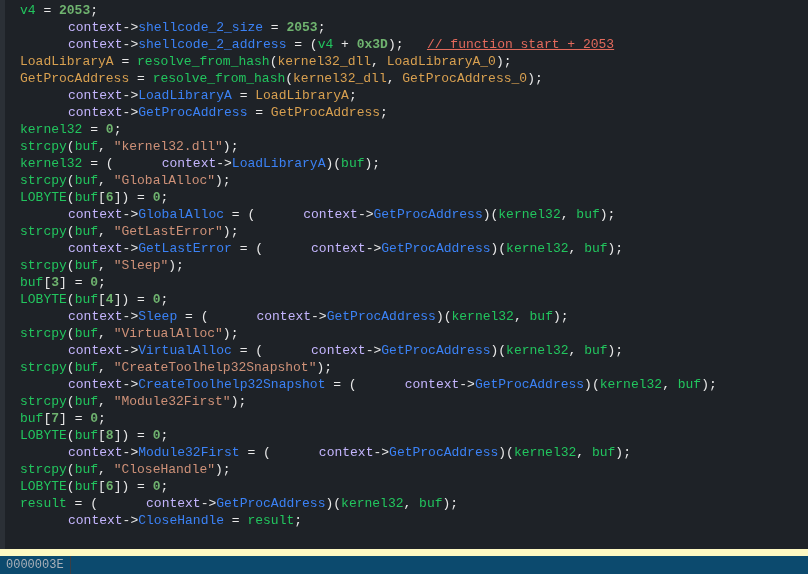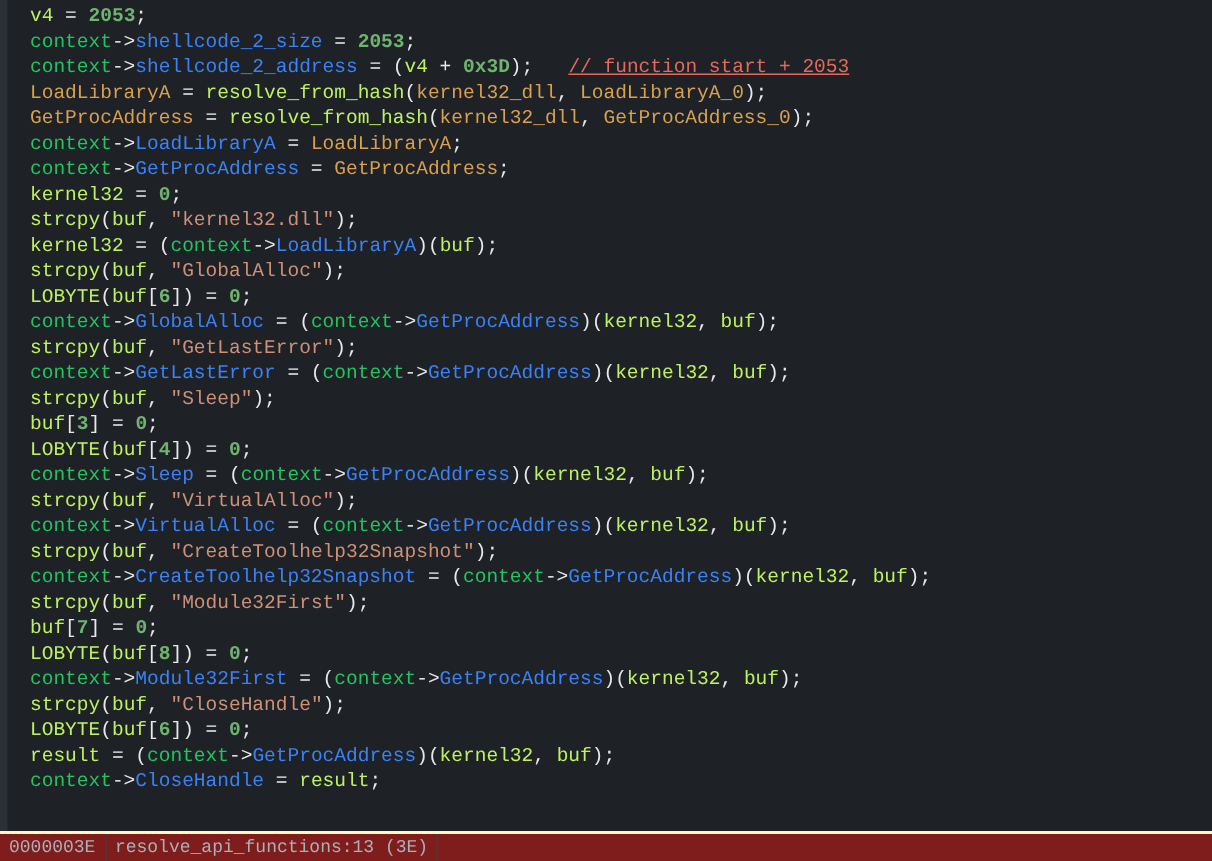--- a/index.html
+++ b/index.html
@@ -36,48 +36,47 @@
     bottom: 18px;
     width: 5px;
     background: #2b3036;
   }
   .statusbar {
     position: absolute;
     bottom: 0;
     left: 0;
     right: 0;
     height: 18px;
-    background: #7f1d1d;
-    border-top: 2px solid #fef9c3;
+    background: #0c4a6e;
+    border-top: 7px solid #fef9c3;
     display: flex;
     align-items: center;
     font-size: 12px;
     color: #aab0b8;
   }
   .status-cell {
     border-right: 1px solid #3a3f46;
     padding: 0 6px;
     height: 100%;
     display: flex;
     align-items: center;
   }
   .addr { min-width: 50px; }
-  .tok-ident   { color: #bef264; }
+  .tok-ident   { color: #22c55e; }
   .tok-punct   { color: #e8e8e8; }
   .tok-num     { color: #6fb36f; font-weight: bold; }
   .tok-str     { color: #ce9178; }
   .tok-field   { color: #3b82f6; font-family: Liberation Mono, monospace; }
   .tok-global  { color: #d8a050; }
-  .tok-type    { color: #22c55e; }
+  .tok-type    { color: #c4b5fd; margin-left: 48px; }
   .tok-comment { color: #e36a5c; text-decoration: underline; }
 </style>
 </head>
 <body>
 
 <div class="editor">
   <div class="gutter"></div>
   <div class="code-area" id="code-area"><span class="line"><span class="tok-ident">v4</span><span class="tok-punct"> = </span><span class="tok-num">2053</span><span class="tok-punct">;</span></span><span class="line"><span class="tok-type">context</span><span class="tok-punct">-&gt;</span><span class="tok-field">shellcode_2_size</span><span class="tok-punct"> = </span><span class="tok-num">2053</span><span class="tok-punct">;</span></span><span class="line"><span class="tok-type">context</span><span class="tok-punct">-&gt;</span><span class="tok-field">shellcode_2_address</span><span class="tok-punct"> = (</span><span class="tok-ident">v4</span><span class="tok-punct"> + </span><span class="tok-num">0x3D</span><span class="tok-punct">);   </span><span class="tok-comment">// function start + 2053</span></span><span class="line"><span class="tok-global">LoadLibraryA</span><span class="tok-punct"> = </span><span class="tok-ident">resolve_from_hash</span><span class="tok-punct">(</span><span class="tok-global">kernel32_dll</span><span class="tok-punct">, </span><span class="tok-global">LoadLibraryA_0</span><span class="tok-punct">);</span></span><span class="line"><span class="tok-global">GetProcAddress</span><span class="tok-punct"> = </span><span class="tok-ident">resolve_from_hash</span><span class="tok-punct">(</span><span class="tok-global">kernel32_dll</span><span class="tok-punct">, </span><span class="tok-global">GetProcAddress_0</span><span class="tok-punct">);</span></span><span class="line"><span class="tok-type">context</span><span class="tok-punct">-&gt;</span><span class="tok-field">LoadLibraryA</span><span class="tok-punct"> = </span><span class="tok-global">LoadLibraryA</span><span class="tok-punct">;</span></span><span class="line"><span class="tok-type">context</span><span class="tok-punct">-&gt;</span><span class="tok-field">GetProcAddress</span><span class="tok-punct"> = </span><span class="tok-global">GetProcAddress</span><span class="tok-punct">;</span></span><span class="line"><span class="tok-ident">kernel32</span><span class="tok-punct"> = </span><span class="tok-num">0</span><span class="tok-punct">;</span></span><span class="line"><span class="tok-ident">strcpy</span><span class="tok-punct">(</span><span class="tok-ident">buf</span><span class="tok-punct">, </span><span class="tok-str">"kernel32.dll"</span><span class="tok-punct">);</span></span><span class="line"><span class="tok-ident">kernel32</span><span class="tok-punct"> = (</span><span class="tok-type">context</span><span class="tok-punct">-&gt;</span><span class="tok-field">LoadLibraryA</span><span class="tok-punct">)(</span><span class="tok-ident">buf</span><span class="tok-punct">);</span></span><span class="line"><span class="tok-ident">strcpy</span><span class="tok-punct">(</span><span class="tok-ident">buf</span><span class="tok-punct">, </span><span class="tok-str">"GlobalAlloc"</span><span class="tok-punct">);</span></span><span class="line"><span class="tok-ident">LOBYTE</span><span class="tok-punct">(</span><span class="tok-ident">buf</span><span class="tok-punct">[</span><span class="tok-num">6</span><span class="tok-punct">]) = </span><span class="tok-num">0</span><span class="tok-punct">;</span></span><span class="line"><span class="tok-type">context</span><span class="tok-punct">-&gt;</span><span class="tok-field">GlobalAlloc</span><span class="tok-punct"> = (</span><span class="tok-type">context</span><span class="tok-punct">-&gt;</span><span class="tok-field">GetProcAddress</span><span class="tok-punct">)(</span><span class="tok-ident">kernel32</span><span class="tok-punct">, </span><span class="tok-ident">buf</span><span class="tok-punct">);</span></span><span class="line"><span class="tok-ident">strcpy</span><span class="tok-punct">(</span><span class="tok-ident">buf</span><span class="tok-punct">, </span><span class="tok-str">"GetLastError"</span><span class="tok-punct">);</span></span><span class="line"><span class="tok-type">context</span><span class="tok-punct">-&gt;</span><span class="tok-field">GetLastError</span><span class="tok-punct"> = (</span><span class="tok-type">context</span><span class="tok-punct">-&gt;</span><span class="tok-field">GetProcAddress</span><span class="tok-punct">)(</span><span class="tok-ident">kernel32</span><span class="tok-punct">, </span><span class="tok-ident">buf</span><span class="tok-punct">);</span></span><span class="line"><span class="tok-ident">strcpy</span><span class="tok-punct">(</span><span class="tok-ident">buf</span><span class="tok-punct">, </span><span class="tok-str">"Sleep"</span><span class="tok-punct">);</span></span><span class="line"><span class="tok-ident">buf</span><span class="tok-punct">[</span><span class="tok-num">3</span><span class="tok-punct">] = </span><span class="tok-num">0</span><span class="tok-punct">;</span></span><span class="line"><span class="tok-ident">LOBYTE</span><span class="tok-punct">(</span><span class="tok-ident">buf</span><span class="tok-punct">[</span><span class="tok-num">4</span><span class="tok-punct">]) = </span><span class="tok-num">0</span><span class="tok-punct">;</span></span><span class="line"><span class="tok-type">context</span><span class="tok-punct">-&gt;</span><span class="tok-field">Sleep</span><span class="tok-punct"> = (</span><span class="tok-type">context</span><span class="tok-punct">-&gt;</span><span class="tok-field">GetProcAddress</span><span class="tok-punct">)(</span><span class="tok-ident">kernel32</span><span class="tok-punct">, </span><span class="tok-ident">buf</span><span class="tok-punct">);</span></span><span class="line"><span class="tok-ident">strcpy</span><span class="tok-punct">(</span><span class="tok-ident">buf</span><span class="tok-punct">, </span><span class="tok-str">"VirtualAlloc"</span><span class="tok-punct">);</span></span><span class="line"><span class="tok-type">context</span><span class="tok-punct">-&gt;</span><span class="tok-field">VirtualAlloc</span><span class="tok-punct"> = (</span><span class="tok-type">context</span><span class="tok-punct">-&gt;</span><span class="tok-field">GetProcAddress</span><span class="tok-punct">)(</span><span class="tok-ident">kernel32</span><span class="tok-punct">, </span><span class="tok-ident">buf</span><span class="tok-punct">);</span></span><span class="line"><span class="tok-ident">strcpy</span><span class="tok-punct">(</span><span class="tok-ident">buf</span><span class="tok-punct">, </span><span class="tok-str">"CreateToolhelp32Snapshot"</span><span class="tok-punct">);</span></span><span class="line"><span class="tok-type">context</span><span class="tok-punct">-&gt;</span><span class="tok-field">CreateToolhelp32Snapshot</span><span class="tok-punct"> = (</span><span class="tok-type">context</span><span class="tok-punct">-&gt;</span><span class="tok-field">GetProcAddress</span><span class="tok-punct">)(</span><span class="tok-ident">kernel32</span><span class="tok-punct">, </span><span class="tok-ident">buf</span><span class="tok-punct">);</span></span><span class="line"><span class="tok-ident">strcpy</span><span class="tok-punct">(</span><span class="tok-ident">buf</span><span class="tok-punct">, </span><span class="tok-str">"Module32First"</span><span class="tok-punct">);</span></span><span class="line"><span class="tok-ident">buf</span><span class="tok-punct">[</span><span class="tok-num">7</span><span class="tok-punct">] = </span><span class="tok-num">0</span><span class="tok-punct">;</span></span><span class="line"><span class="tok-ident">LOBYTE</span><span class="tok-punct">(</span><span class="tok-ident">buf</span><span class="tok-punct">[</span><span class="tok-num">8</span><span class="tok-punct">]) = </span><span class="tok-num">0</span><span class="tok-punct">;</span></span><span class="line"><span class="tok-type">context</span><span class="tok-punct">-&gt;</span><span class="tok-field">Module32First</span><span class="tok-punct"> = (</span><span class="tok-type">context</span><span class="tok-punct">-&gt;</span><span class="tok-field">GetProcAddress</span><span class="tok-punct">)(</span><span class="tok-ident">kernel32</span><span class="tok-punct">, </span><span class="tok-ident">buf</span><span class="tok-punct">);</span></span><span class="line"><span class="tok-ident">strcpy</span><span class="tok-punct">(</span><span class="tok-ident">buf</span><span class="tok-punct">, </span><span class="tok-str">"CloseHandle"</span><span class="tok-punct">);</span></span><span class="line"><span class="tok-ident">LOBYTE</span><span class="tok-punct">(</span><span class="tok-ident">buf</span><span class="tok-punct">[</span><span class="tok-num">6</span><span class="tok-punct">]) = </span><span class="tok-num">0</span><span class="tok-punct">;</span></span><span class="line"><span class="tok-ident">result</span><span class="tok-punct"> = (</span><span class="tok-type">context</span><span class="tok-punct">-&gt;</span><span class="tok-field">GetProcAddress</span><span class="tok-punct">)(</span><span class="tok-ident">kernel32</span><span class="tok-punct">, </span><span class="tok-ident">buf</span><span class="tok-punct">);</span></span><span class="line"><span class="tok-type">context</span><span class="tok-punct">-&gt;</span><span class="tok-field">CloseHandle</span><span class="tok-punct"> = </span><span class="tok-ident">result</span><span class="tok-punct">;</span></span></div>
 
   <div class="statusbar">
     <div class="status-cell addr">0000003E</div>
-    <div class="status-cell">resolve_api_functions:13 (3E)</div>
   </div>
 </div>
 
 </body></html>

